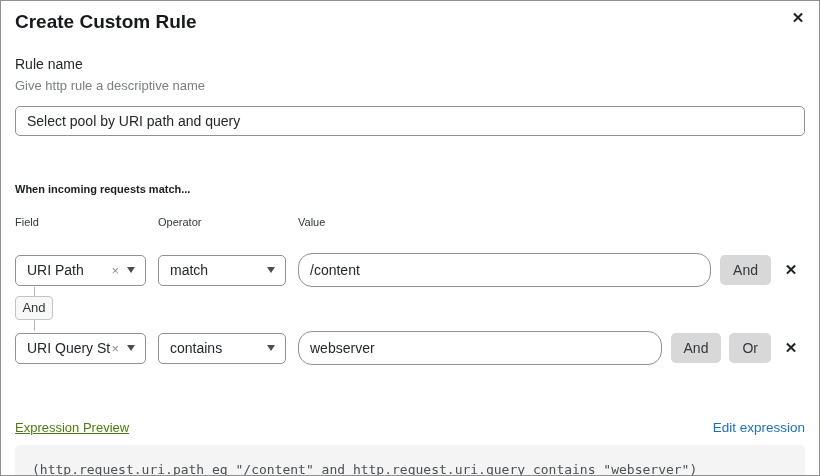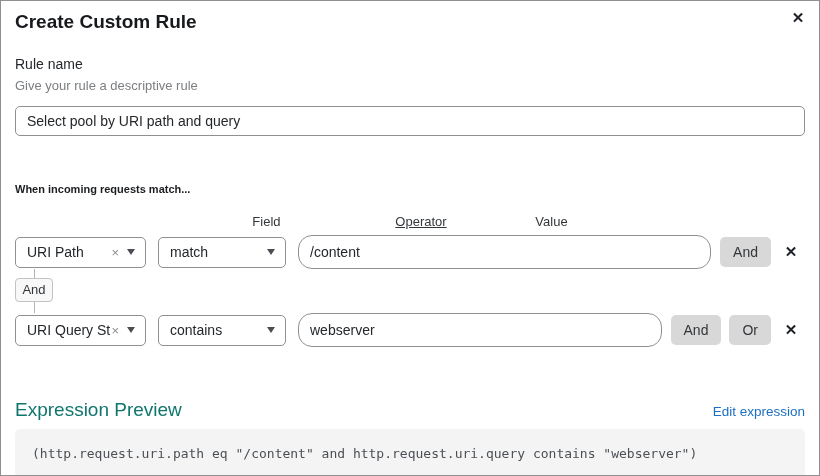--- a/index.html
+++ b/index.html
@@ -71,32 +71,31 @@
     margin-top: 44px;
     font-size: 11px;
     line-height: 18px;
     font-weight: 700;
     color: #1b1d20;
   }
 
   .col-labels {
     display: flex;
     margin-top: 16px;
-    font-size: 13px;
+    font-size: 11px;
     line-height: 16px;
     color: #33373b;
-    justify-content: center;
   }
   .col-label-field { width: 143px; }
-  .col-label-operator { width: 140px; text-decoration: underline; }
+  .col-label-operator { width: 140px; }
 
   .cond-row {
     display: flex;
     align-items: center;
-    margin-top: 5px;
+    margin-top: 23px;
   }
   .select-box {
     height: 31px;
     border: 1px solid #8e9093;
     border-radius: 5px;
     background: #fff;
     display: flex;
     align-items: center;
     padding: 0 10px 0 11px;
     cursor: pointer;
@@ -197,23 +196,24 @@
     border-radius: 4px;
   }
 
   .expr-header {
     display: flex;
     justify-content: space-between;
     align-items: baseline;
     margin-top: 54px;
   }
   .expr-label {
-    font-size: 19px;
+    font-size: 13px;
     line-height: 17px;
-    color: #0f766e;
+    color: #4d7c0f;
+    text-decoration: underline;
   }
   .expr-edit-link {
     font-size: 13.5px;
     line-height: 17px;
     color: #1b6fc1;
     text-decoration: none;
     cursor: pointer;
   }
 
   .expr-code {
@@ -233,21 +233,21 @@
 </style>
 </head>
 <body>
 
 <div class="dialog">
 
   <h1 class="dialog-title">Create Custom Rule</h1>
   <button class="close-btn">✕</button>
 
   <div class="rule-label">Rule name</div>
-  <div class="rule-hint">Give your rule a descriptive rule</div>
+  <div class="rule-hint">Give http rule a descriptive name</div>
   <input type="text" class="text-input" value="Select pool by URI path and query" style="">
 
   <div class="match-heading">When incoming requests match...</div>
 
   <div class="col-labels">
     <span class="col-label-field">Field</span>
     <span class="col-label-operator">Operator</span>
     <span>Value</span>
   </div>
 

